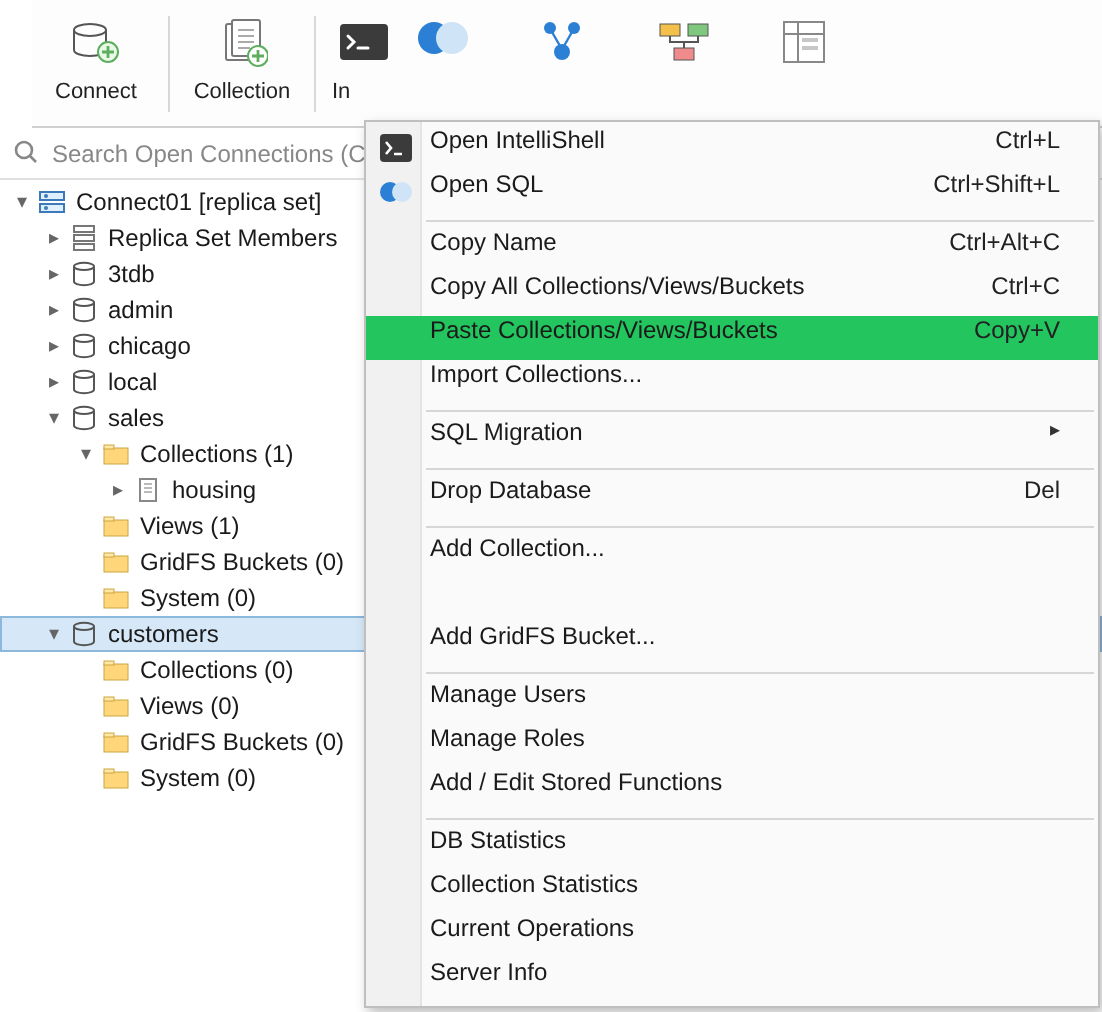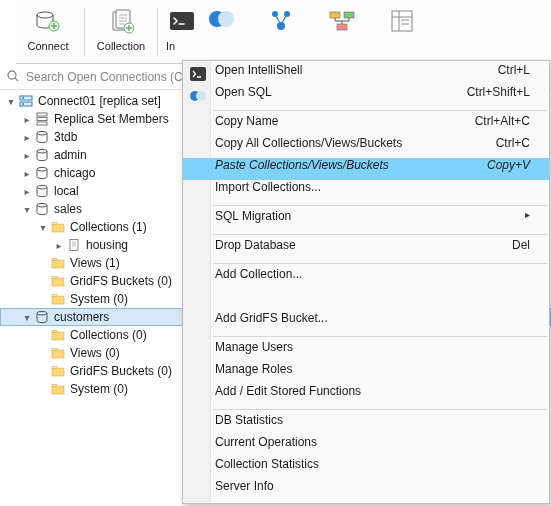--- a/index.html
+++ b/index.html
@@ -127,21 +127,21 @@
     border: 1px solid #bfbfbf;
     box-shadow: 2px 3px 6px rgba(0,0,0,0.25);
     padding: 2px 0;
     z-index: 10;
   }
   .mrow {
     display: flex;
     height: 22px;
     padding: 0 19px 0 0;
   }
-  .mrow.highlight { background: #7dd3fc; font-style: italic; }
+  .mrow.highlight { background: #22c55e; }
   .micon {
     width: 30px; height: 22px;
     display: flex; align-items: center; justify-content: center;
     flex: none;
   }
   .mlabel { flex: 1; font-size: 12px; padding-left: 2px; }
   .mshort { font-size: 12px; color: #222; }
   .marrow {
     width: 10px; text-align: right; color: #333;
     font-size: 10px; margin-left: 6px;
@@ -528,24 +528,24 @@
   </div>
 
   <div class="msep"></div>
 
   <div class="mrow">
     <span class="micon"></span>
     <span class="mlabel">DB Statistics</span>
   </div>
   <div class="mrow">
     <span class="micon"></span>
+    <span class="mlabel">Collection Statistics</span>
+  </div>
+  <div class="mrow">
+    <span class="micon"></span>
     <span class="mlabel">Current Operations</span>
   </div>
   <div class="mrow">
     <span class="micon"></span>
-    <span class="mlabel">Collection Statistics</span>
-  </div>
-  <div class="mrow">
-    <span class="micon"></span>
     <span class="mlabel">Server Info</span>
 
   </div>
 </div>
 
 </body></html>

